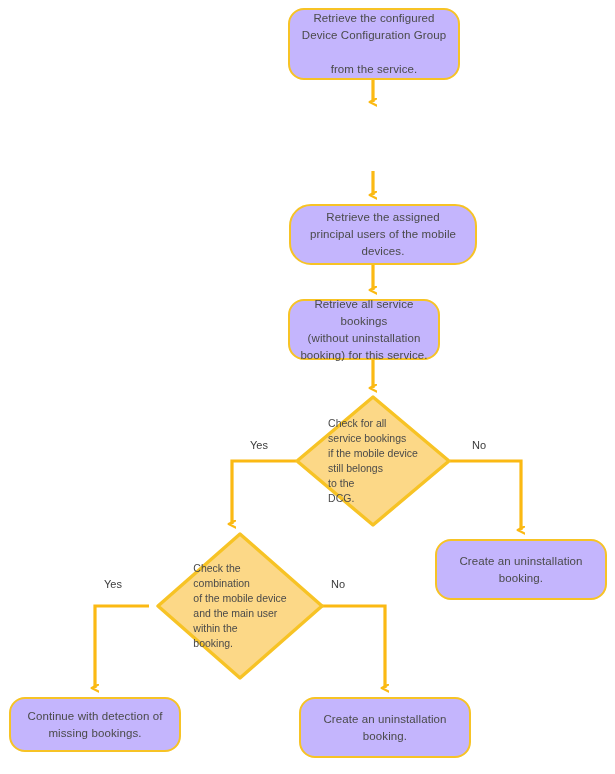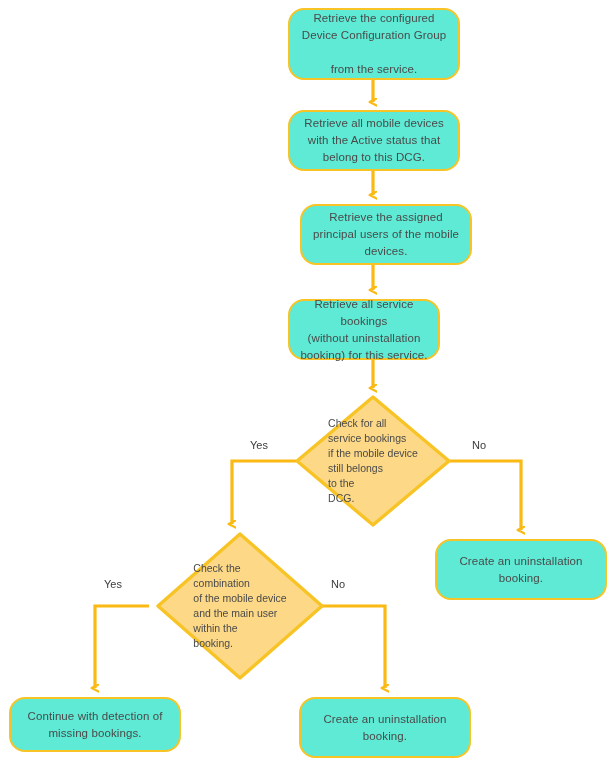--- a/index.html
+++ b/index.html
@@ -31,21 +31,21 @@
     display: flex;
     align-items: center;
     justify-content: center;
     text-align: center;
     color: #4a4a4a;
     font-size: 11.5px;
     line-height: 17px;
     letter-spacing: 0.1px;
   }
   .node.process {
-    background: #5eead4;
+    background: #c4b5fd;
     border: 2px solid #f7c325;
     border-radius: 16px;
   }
   .node-label {
     padding: 0 8px;
     white-space: pre-line;
   }
   .diamond-wrap {
     position: absolute;
   }
@@ -107,27 +107,22 @@
     </g>
   </svg>
 
   <div class="node process" style="left:288px; top:8px; width:172px; height:72px;">
     <span class="node-label">Retrieve the configured
 Device Configuration  Group
 
 from the service.</span>
   </div>
 
-  <div class="node process" style="left:288px; top:110px; width:172px; height:61px;">
-    <span class="node-label">Retrieve all mobile  devices
-with the Active  status  that
-belong to this  DCG.</span>
-  </div>
 
-  <div class="node process" style="left:300px; top:204px; width:172px; height:61px;">
+  <div class="node process" style="left:289px; top:204px; width:188px; height:61px;border-radius:22px;">
     <span class="node-label">Retrieve the assigned
 principal users of the mobile
 devices.</span>
   </div>
 
   <div class="node process" style="left:288px; top:299px; width:152px; height:61px;">
     <span class="node-label">Retrieve all service bookings
 (without uninstallation
 booking) for this  service.</span>
   </div>

